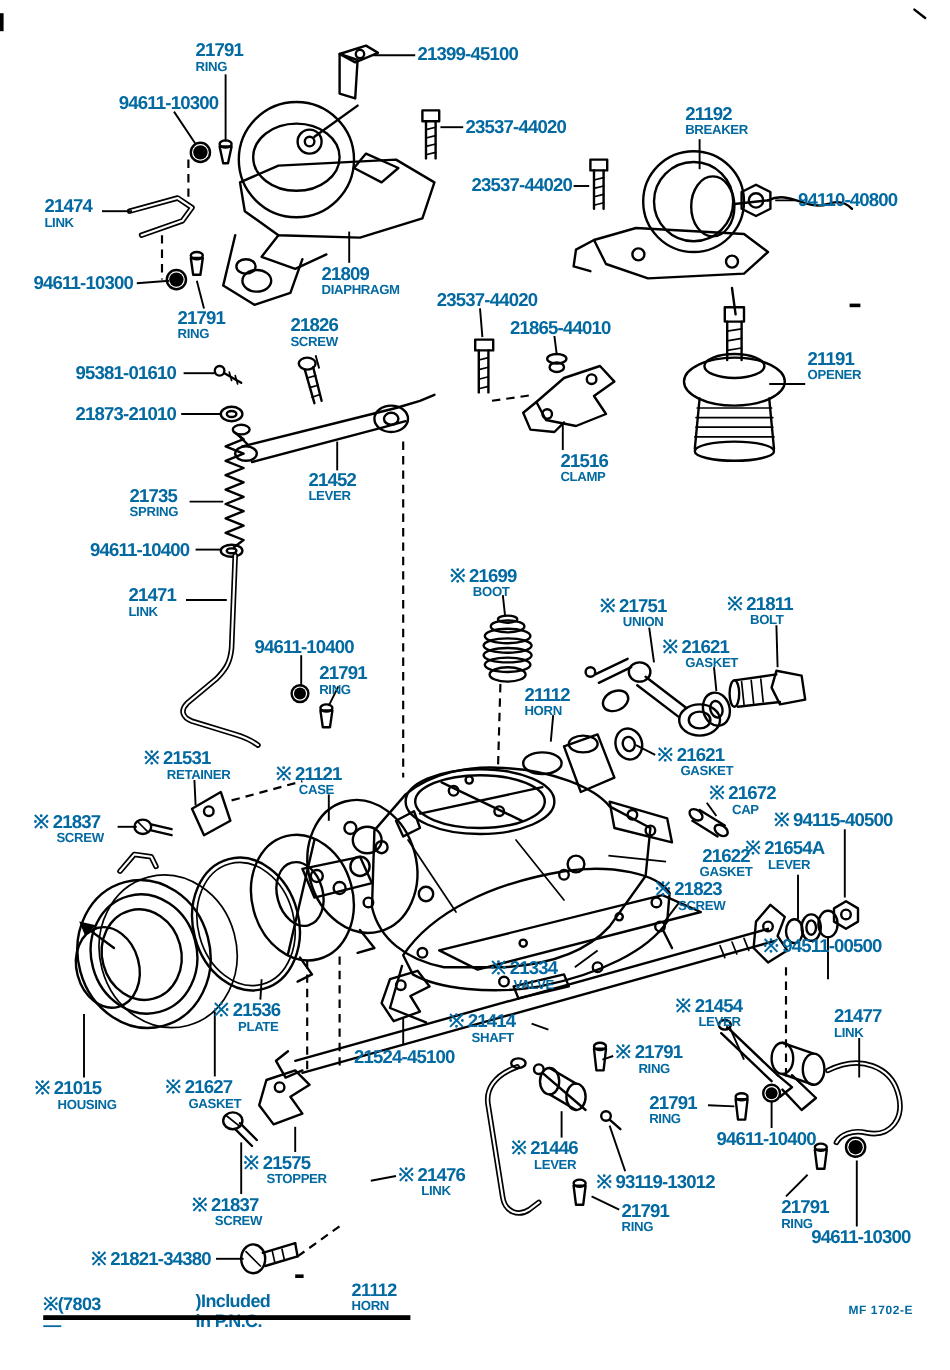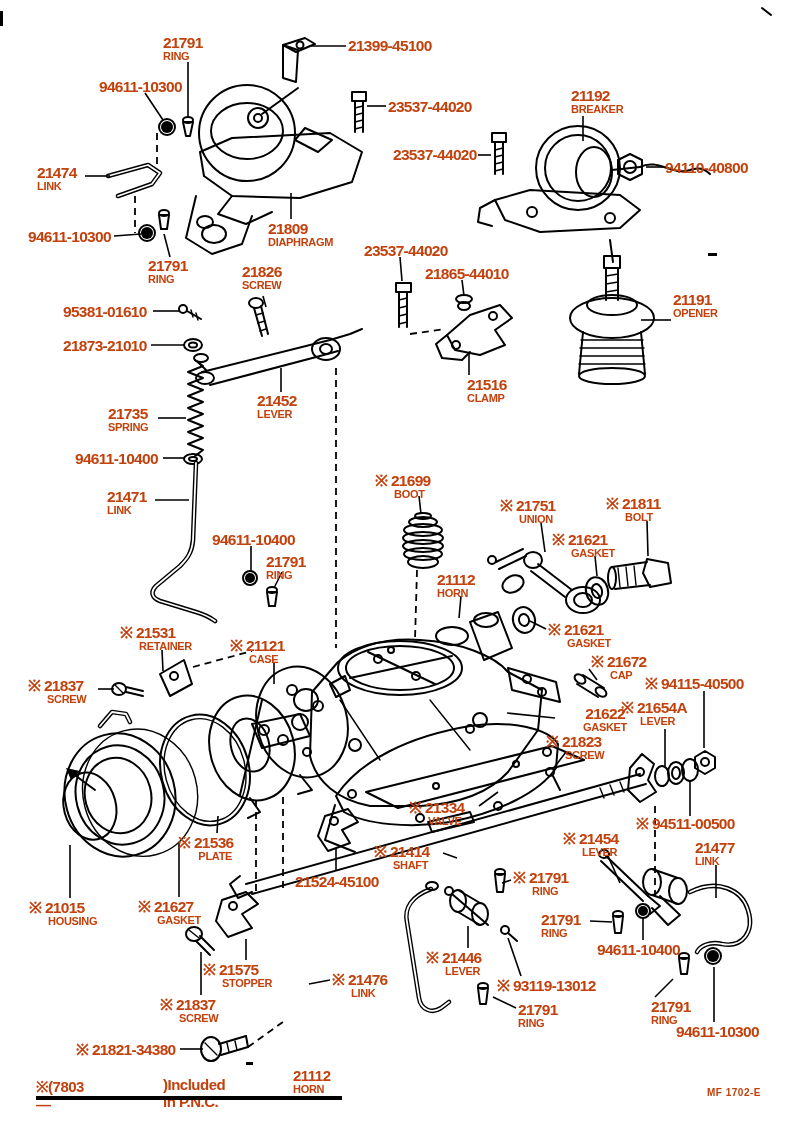--- a/index.html
+++ b/index.html
@@ -1,17 +1,17 @@
 <!DOCTYPE html>
 <html><head>
 <meta charset="utf-8">
 <style>
   html,body{margin:0;padding:0;background:#e8e8e8;}
   #stage{position:relative;width:792px;height:1142px;background:#ffffff;overflow:hidden;
-         font-family:"Liberation Sans",sans-serif;color:#c2410c;}
+         font-family:"Liberation Sans",sans-serif;color:#0369a1;}
   #art{position:absolute;left:0;top:0;}
   #art *{vector-effect:non-scaling-stroke;}
   .ln{stroke:#000;stroke-width:2;fill:none;stroke-linecap:round;stroke-linejoin:round;}
   .thin{stroke-width:1.4;}
   .leader{stroke:#000;stroke-width:1.6;fill:none;}
   .dash{stroke:#000;stroke-width:1.8;fill:none;stroke-dasharray:7 5;}
   .wire{stroke:#000;stroke-width:4.6;fill:none;stroke-linecap:round;stroke-linejoin:round;}
   .wirein{stroke:#fff;stroke-width:1.8;fill:none;stroke-linecap:round;stroke-linejoin:round;}
   .blk{fill:#000;stroke:none;}
   #labels-layer{position:absolute;left:0;top:0;width:100%;height:100%;}
@@ -627,21 +627,21 @@
         <span class="part-sub">GASKET</span>
       </div>
       <div class="part-label" style="left: 546px; top: 734px;">
         <span class="part-num">※ 21823</span>
         <span class="part-sub" style="margin-left: 19px;">SCREW</span>
       </div>
       <div class="part-label" style="left: 409px; top: 800px;">
         <span class="part-num">※ 21334</span>
         <span class="part-sub" style="margin-left: 19px;">VALVE</span>
       </div>
-      <div class="part-label" style="left: 636px; top: 816px;">
+      <div class="part-label" style="left: 636px; top: 781px;">
         <span class="part-num">※ 94511-00500</span>
       </div>
       <div class="part-label" style="left: 563px; top: 831px;">
         <span class="part-num">※ 21454</span>
         <span class="part-sub" style="margin-left: 19px;">LEVER</span>
       </div>
       <div class="part-label" style="left: 695px; top: 840px;">
         <span class="part-num">21477</span>
         <span class="part-sub">LINK</span>
       </div>

